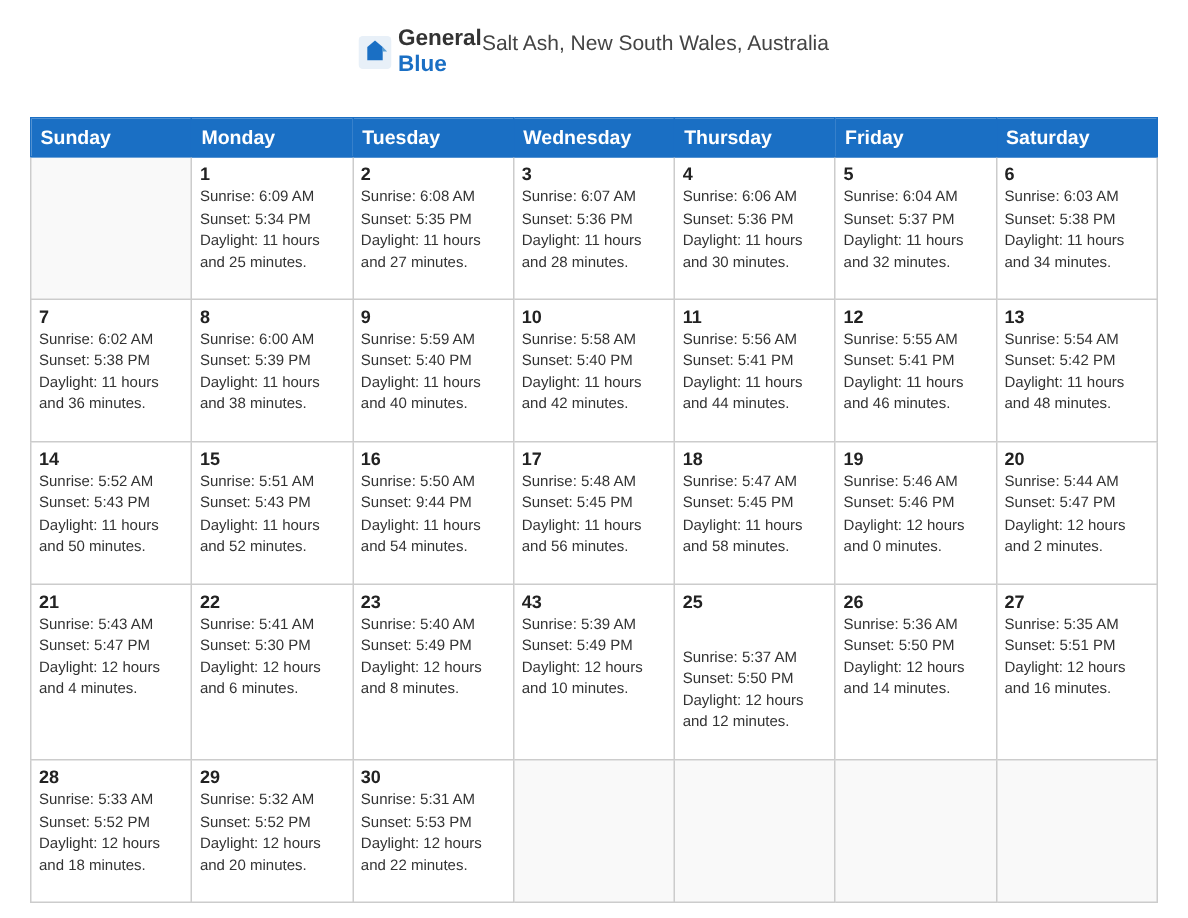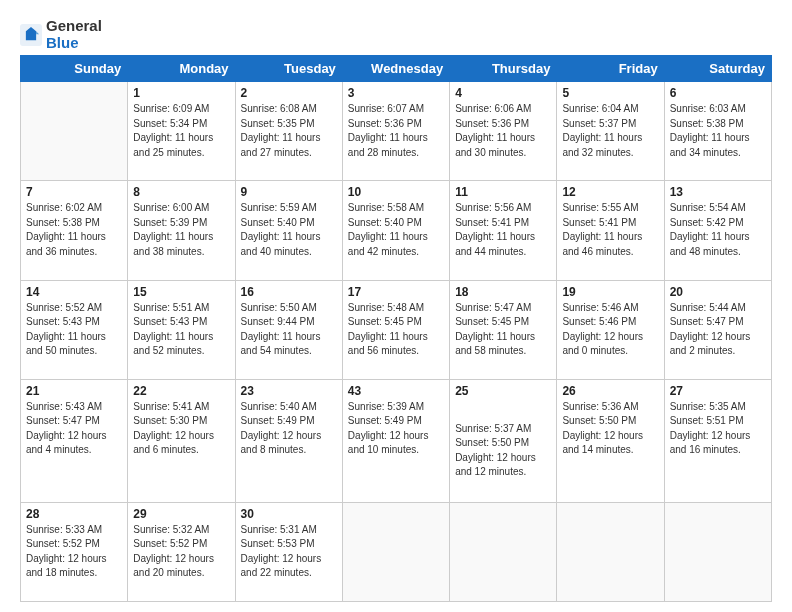--- a/index.html
+++ b/index.html
@@ -12,23 +12,23 @@
     }
     .page {
       width: 792px;
       height: 612px;
       padding: 18px 20px 10px 20px;
       display: flex;
       flex-direction: column;
     }
     .header {
       display: flex;
-      justify-content: flex-start;
+      justify-content: center;
       align-items: flex-start;
-      margin-bottom: 4px;
+      margin-bottom: 27px;
     }
     .logo {
       display: flex;
       align-items: center;
       gap: 4px;
     }
     .logo-text {
       font-size: 15px;
       font-weight: bold;
       line-height: 1.1;
@@ -55,21 +55,21 @@
     }
     .calendar {
       border-collapse: collapse;
       width: 100%;
       flex: 1;
       table-layout: fixed;
     }
     .calendar th {
       background: #1a6fc4;
       color: #fff;
-      text-align: right;
+      text-align: left;
       padding: 5px 6px;
       font-size: 13px;
       font-weight: bold;
       border: 1px solid #1a6fc4;
     }
     .calendar td {
       border: 1px solid #ccc;
       vertical-align: top;
       padding: 4px 5px;
       font-size: 9.5px;
@@ -105,20 +105,21 @@
         <rect x="0" y="0" width="30" height="30" rx="4" fill="#e8f0f8"></rect>
         <polygon points="8,22 22,22 22,10 15,4 8,10" fill="#1a6fc4"></polygon>
         <polygon points="22,10 26,14 22,14" fill="#5a9fd4"></polygon>
       </svg>
       <div class="logo-text">
         <span class="logo-general">General</span><br>
         <span class="logo-blue">Blue</span>
       </div>
     </div>
     <div class="title-block">
+      <div class="location">Salt Ash, New South Wales, Australia</div>
     </div>
   </div>
 
   <table class="calendar">
     <thead>
       <tr>
         <th>Sunday</th>
         <th>Monday</th>
         <th>Tuesday</th>
         <th>Wednesday</th>

